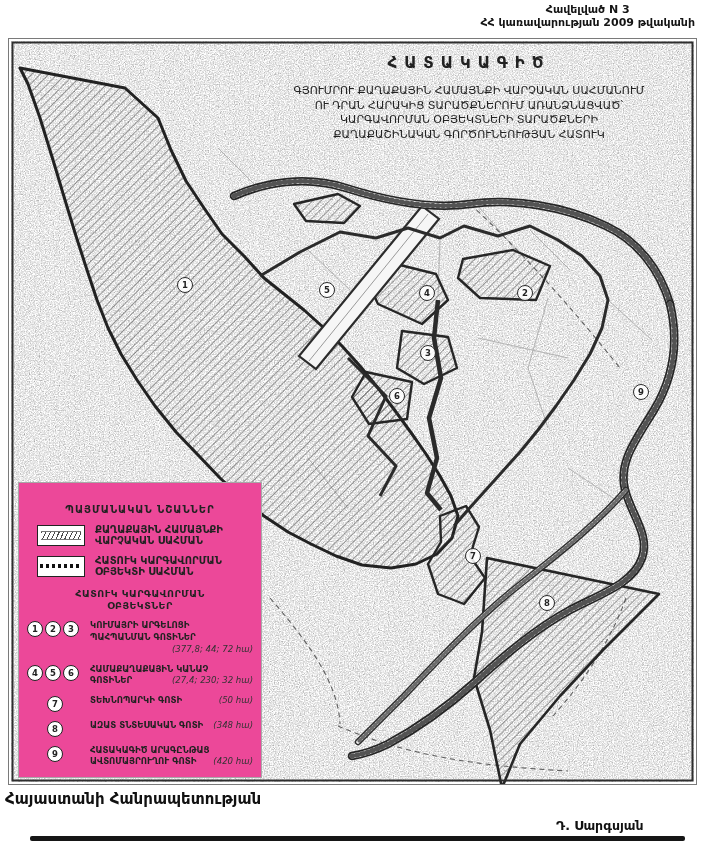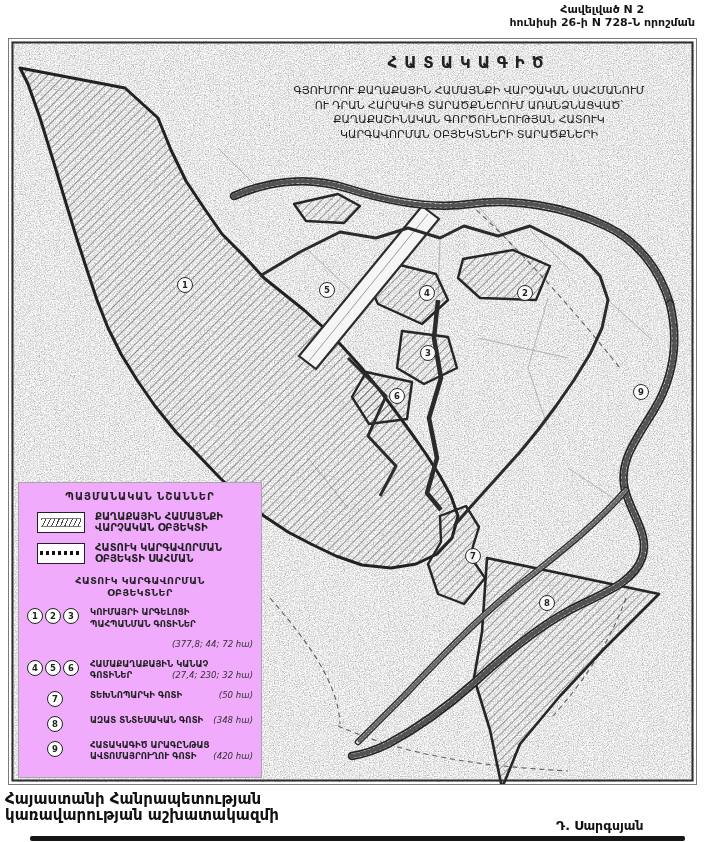--- a/index.html
+++ b/index.html
@@ -25,22 +25,22 @@
   }
   .map-title-line{font-size:11px;font-weight:normal;line-height:14.5px;color:#222;}
   .map-marker{
     position:absolute;width:14px;height:14px;border:1.3px solid #2b2b2b;border-radius:50%;
     background:rgba(255,255,255,.88);font-size:8.5px;font-weight:bold;color:#222;
     display:flex;align-items:center;justify-content:center;z-index:3;
     transform:translate(-50%,-50%);
   }
   
   .legend{
-    position:absolute;left:10px;top:444px;width:244px;height:296px;background:#f0abfc;
-    border:1px solid #a8a8a8;box-sizing:border-box;padding:6px 6px 4px 6px;z-index:4;
+    position:absolute;left:10px;top:444px;width:244px;height:296px;background:#ec4899;
+    border:1px solid #a8a8a8;box-sizing:border-box;padding:19px 6px 4px 6px;z-index:4;
   }
   .legend-title{
     text-align:center;font-weight:bold;font-size:10px;letter-spacing:1px;
     color:#222;margin:2px 0 9px 0;
   }
   .leg-row{display:flex;gap:10px;align-items:center;margin:0 0 9px 12px;}
   .sym-box{
     width:46px;height:19px;border:1.6px solid #222;background:#fff;position:relative;flex:none;
   }
   .sym-hatch{
@@ -59,41 +59,41 @@
   }
   .obj-row{display:flex;gap:7px;margin:0 2px 8px 2px;align-items:flex-start;}
   .nums{display:flex;gap:2px;width:56px;justify-content:flex-start;flex:none;padding-top:1px;}
   .nums.single{justify-content:center;}
   .ncirc{
     width:14px;height:14px;border:1.2px solid #222;border-radius:50%;background:#fff;
     font-size:8.5px;font-weight:bold;line-height:14px;text-align:center;color:#222;flex:none;
   }
   .obj-text{flex:1;font-size:8.6px;font-weight:bold;line-height:11.5px;color:#222;}
   .obj-value{font-style:italic;font-weight:normal;color:#333;white-space:nowrap;text-align:right;}
-  .val-right{text-align:right;margin-top:9px;}
+  .val-right{text-align:right;margin-top:1px;}
   .flexline{display:flex;justify-content:space-between;gap:6px;}
   
   .footer-left{
     position:absolute;left:5px;top:792px;font-weight:bold;font-size:15px;
     line-height:15.5px;color:#111;z-index:6;
   }
   .signature{
     position:absolute;left:556px;top:818px;font-weight:bold;font-size:12.5px;color:#111;z-index:6;
   }
   .scan-bar{
     position:absolute;left:30px;width:655px;top:836px;height:5px;background:#161616;
     border-radius:2px;z-index:6;
   }
 </style>
 </head>
 <body>
 
 <div class="doc-header">
-  <div>Հավելված N 2</div>
-  <div>հունիսի 26-ի N 728-Ն որոշման</div>
+  <div>Հավելված N 3</div>
+  <div>ՀՀ կառավարության 2009 թվականի</div>
 </div>
 
 <div class="map">
 
   <svg width="689" height="747" viewBox="0 0 689 747">
     <defs>
       <pattern id="hatch" width="6" height="6" patternUnits="userSpaceOnUse" patternTransform="rotate(45)">
         <line x1="0" y1="0" x2="0" y2="6" stroke="#474747" stroke-width="1.15"></line>
       </pattern>
       <filter id="grain" x="0" y="0" width="100%" height="100%">
@@ -169,22 +169,22 @@
     </g>
 
     <rect x="0.5" y="0.5" width="688" height="746" fill="none" stroke="#7a7a7a" stroke-width="1"></rect>
     <rect x="4.5" y="4.5" width="680" height="738" fill="none" stroke="#2e2e2e" stroke-width="2"></rect>
   </svg>
 
   <div class="map-title">
     <div class="plan-label">ՀԱՏԱԿԱԳԻԾ</div>
     <div class="map-title-line">ԳՅՈՒՄՐՈՒ ՔԱՂԱՔԱՅԻՆ ՀԱՄԱՅՆՔԻ ՎԱՐՉԱԿԱՆ ՍԱՀՄԱՆՈՒՄ</div>
     <div class="map-title-line">ՈՒ ԴՐԱՆ ՀԱՐԱԿԻՑ ՏԱՐԱԾՔՆԵՐՈՒՄ ԱՌԱՆՁՆԱՑՎԱԾ՝</div>
+    <div class="map-title-line">ԿԱՐԳԱՎՈՐՄԱՆ ՕԲՅԵԿՏՆԵՐԻ ՏԱՐԱԾՔՆԵՐԻ</div>
     <div class="map-title-line">ՔԱՂԱՔԱՇԻՆԱԿԱՆ ԳՈՐԾՈՒՆԵՈՒԹՅԱՆ ՀԱՏՈՒԿ</div>
-    <div class="map-title-line">ԿԱՐԳԱՎՈՐՄԱՆ ՕԲՅԵԿՏՆԵՐԻ ՏԱՐԱԾՔՆԵՐԻ</div>
   </div>
 
   <div>
       <div class="map-marker" style="left: 177px; top: 247px;">1</div>
       <div class="map-marker" style="left: 319px; top: 252px;">5</div>
       <div class="map-marker" style="left: 419px; top: 255px;">4</div>
       <div class="map-marker" style="left: 517px; top: 255px;">2</div>
       <div class="map-marker" style="left: 420px; top: 315px;">3</div>
       <div class="map-marker" style="left: 389px; top: 358px;">6</div>
       <div class="map-marker" style="left: 633px; top: 354px;">9</div>
@@ -194,21 +194,21 @@
 
   <div class="legend">
     <div class="legend-title">ՊԱՅՄԱՆԱԿԱՆ ՆՇԱՆՆԵՐ</div>
 
     <div class="leg-row">
       <div class="sym-box">
           <div class="sym-hatch"></div>
         </div>
       <div class="leg-label">
         <div>ՔԱՂԱՔԱՅԻՆ ՀԱՄԱՅՆՔԻ</div>
-        <div>ՎԱՐՉԱԿԱՆ ՕԲՅԵԿՏԻ</div>
+        <div>ՎԱՐՉԱԿԱՆ ՍԱՀՄԱՆ</div>
       </div>
     </div>
 
     <div class="leg-row">
       <div class="sym-box">
           <div class="sym-dots"></div>
         </div>
       <div class="leg-label">
         <div>ՀԱՏՈՒԿ ԿԱՐԳԱՎՈՐՄԱՆ</div>
         <div>ՕԲՅԵԿՏԻ ՍԱՀՄԱՆ</div>
@@ -282,16 +282,15 @@
           <span>ԱՎՏՈՄԱՅՐՈՒՂՈՒ ԳՈՏԻ</span>
           <span class="obj-value">(420 հա)</span>
         </div>
       </div>
     </div>
   </div>
 </div>
 
 <div class="footer-left">
   <div>Հայաստանի Հանրապետության</div>
-  <div>կառավարության աշխատակազմի</div>
 </div>
 <div class="signature">Դ. Սարգսյան</div>
 <div class="scan-bar"></div>
 
 </body></html>

